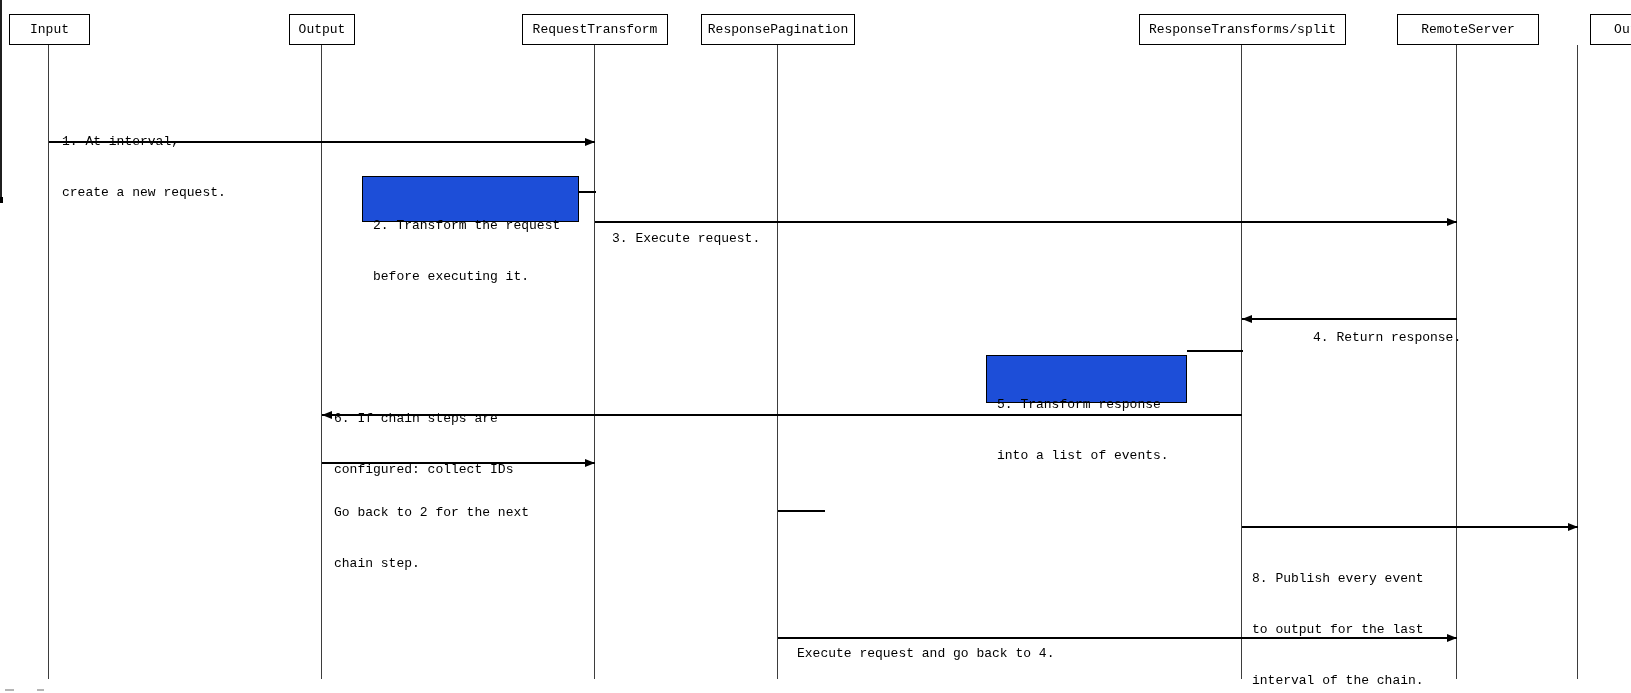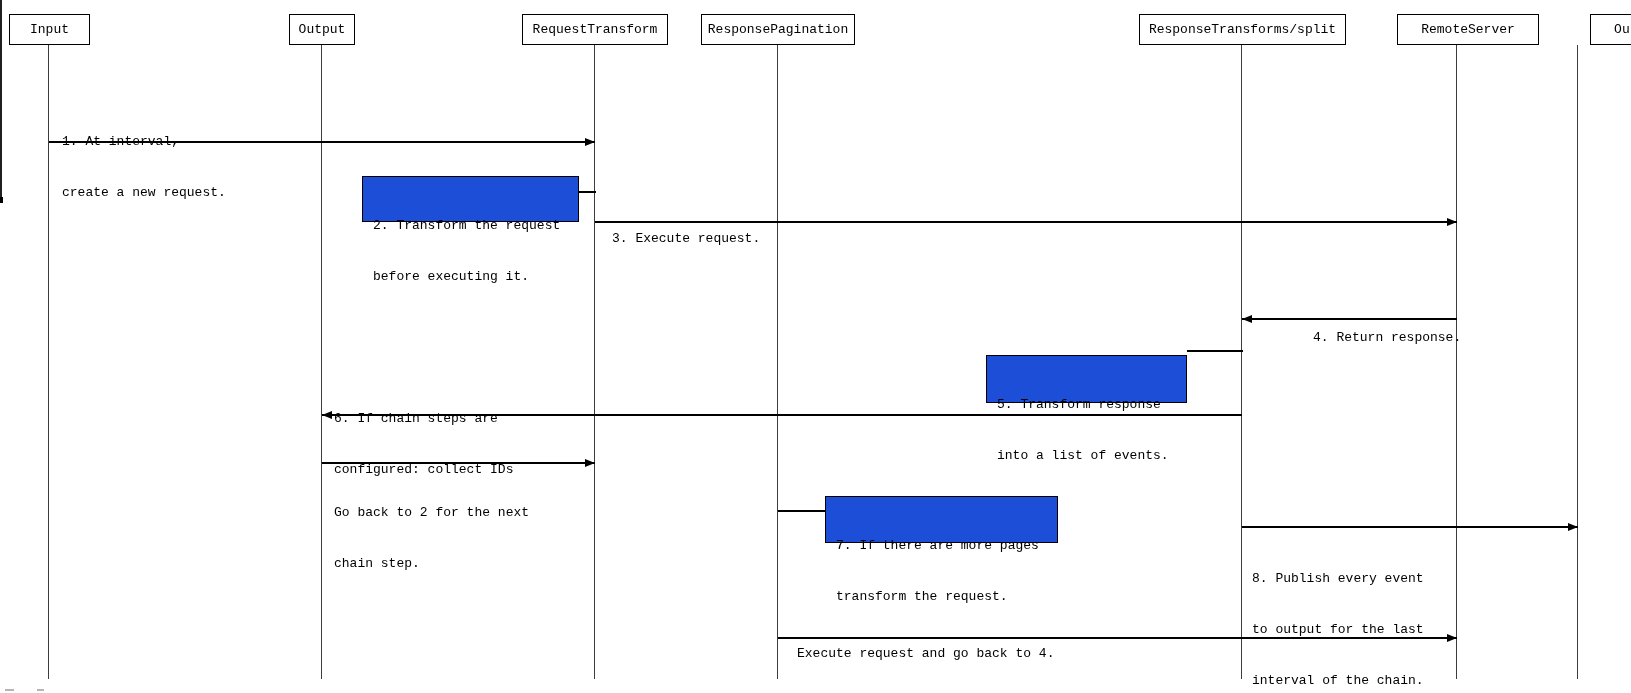--- a/index.html
+++ b/index.html
@@ -113,24 +113,20 @@
   </div>
 
   <div class="arrow" style="left:322px;top:462px;width:273px;">
     <span class="head right"></span>
   </div>
   <div class="msg-label" style="left:334px;top:470px;">
     <div>Go back to 2 for the next</div>
     <div>chain step.</div>
   </div>
 
-  <div class="note" style="left:825px;top:496px;width:233px;height:47px;">
-    <div>7. If there are more pages</div>
-    <div>transform the request.</div>
-  </div>
   <div class="note-connector" style="left:778px;top:510px;width:47px;"></div>
 
   <div class="arrow" style="left:1242px;top:526px;width:336px;">
     <span class="head right"></span>
   </div>
   <div class="msg-label" style="left:1252px;top:536px;">
     <div>8. Publish every event</div>
     <div>to output for the last</div>
     <div>interval of the chain.</div>
   </div>

